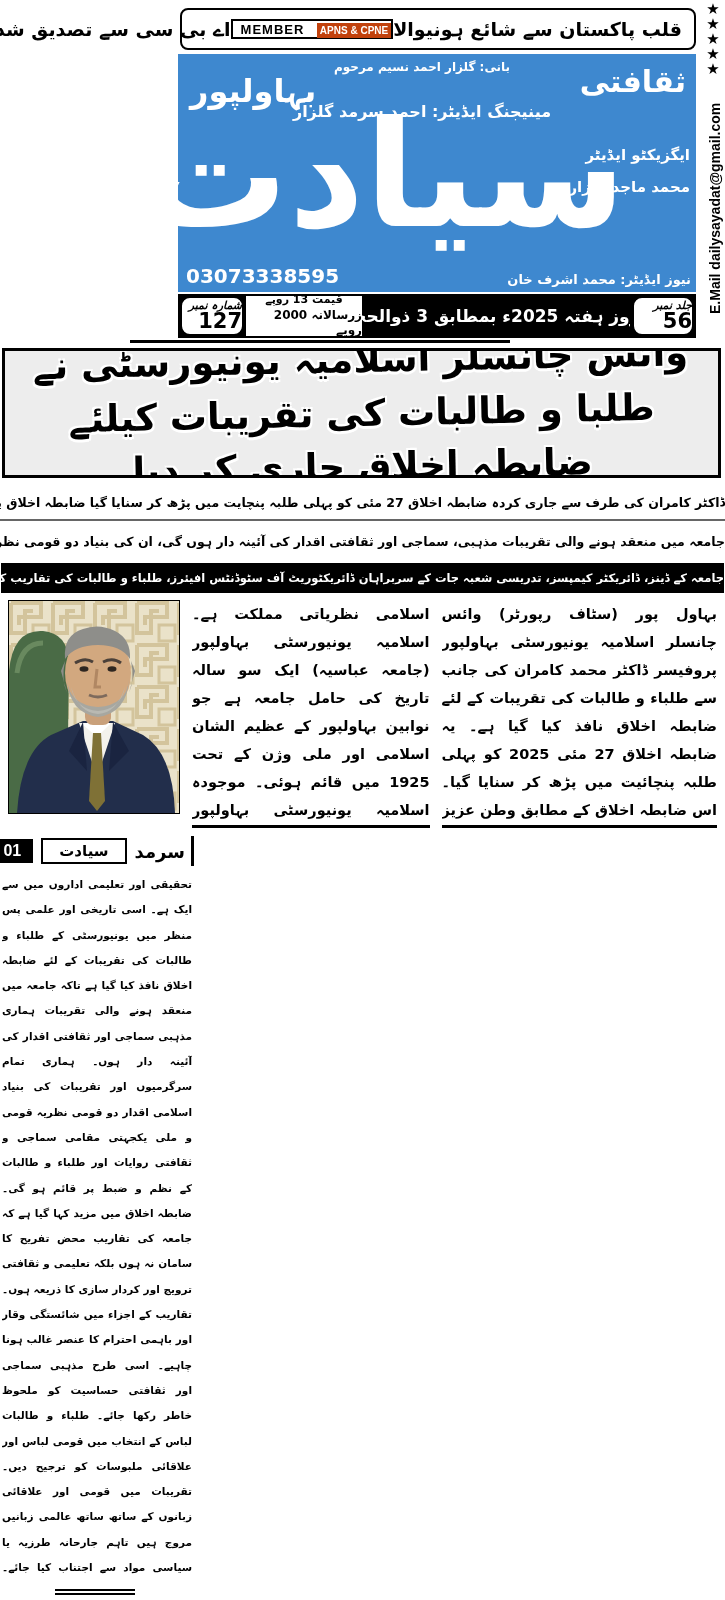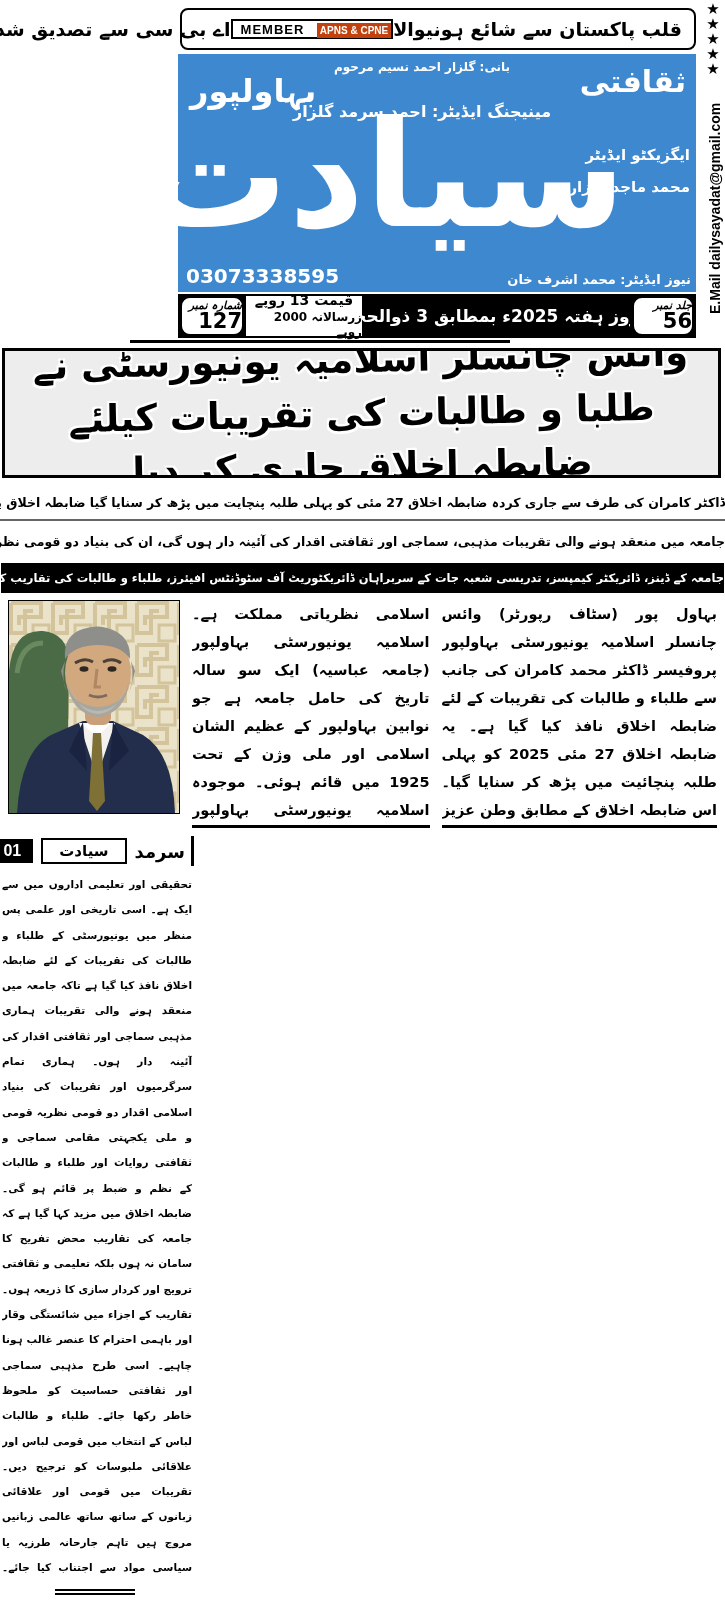--- a/index.html
+++ b/index.html
@@ -48,21 +48,21 @@
   .pill{background:#fff;border:2px solid #000;border-radius:10px;margin:2px;
     text-align:right;line-height:1;padding-top:2px;}
   .pill .lbl{font-size:11px;font-weight:bold;font-style:italic;}
   .pill .num{font-size:21px;font-weight:bold;}
   .pill.vol{width:62px;}
   .pill.iss{width:64px;}
   .date-mid{flex:1;color:#fff;display:flex;align-items:center;justify-content:center;
     font-size:17px;font-weight:bold;white-space:nowrap;overflow:hidden;}
   .price-box{width:116px;background:#fff;margin:2px 0;display:flex;flex-direction:column;
     align-items:center;justify-content:center;line-height:1.3;}
-  .price-box .p1{font-size:14px;font-weight:bold;}
+  .price-box .p1{font-size:11px;font-weight:bold;}
   .price-box .p2{font-size:12px;font-weight:bold;}
   .mini-rule{position:absolute;left:130px;top:340px;width:380px;height:3px;background:#000;}
   
   .headline-box{position:absolute;left:2px;top:348px;width:719px;height:130px;
     border:3px solid #000;background:#ededed;display:flex;align-items:center;
     justify-content:center;overflow:hidden;}
   .headline-text{direction:rtl;text-align:center;font-size:37px;font-weight:bold;
     line-height:1.45;padding:0 8px;transform:rotate(-1.2deg);
     text-shadow:-2px -2px 0 #fff,2px -2px 0 #fff,-2px 2px 0 #fff,2px 2px 0 #fff,0 3px 0 #fff;}
   .subhead{position:absolute;left:0;width:725px;direction:rtl;text-align:center;

